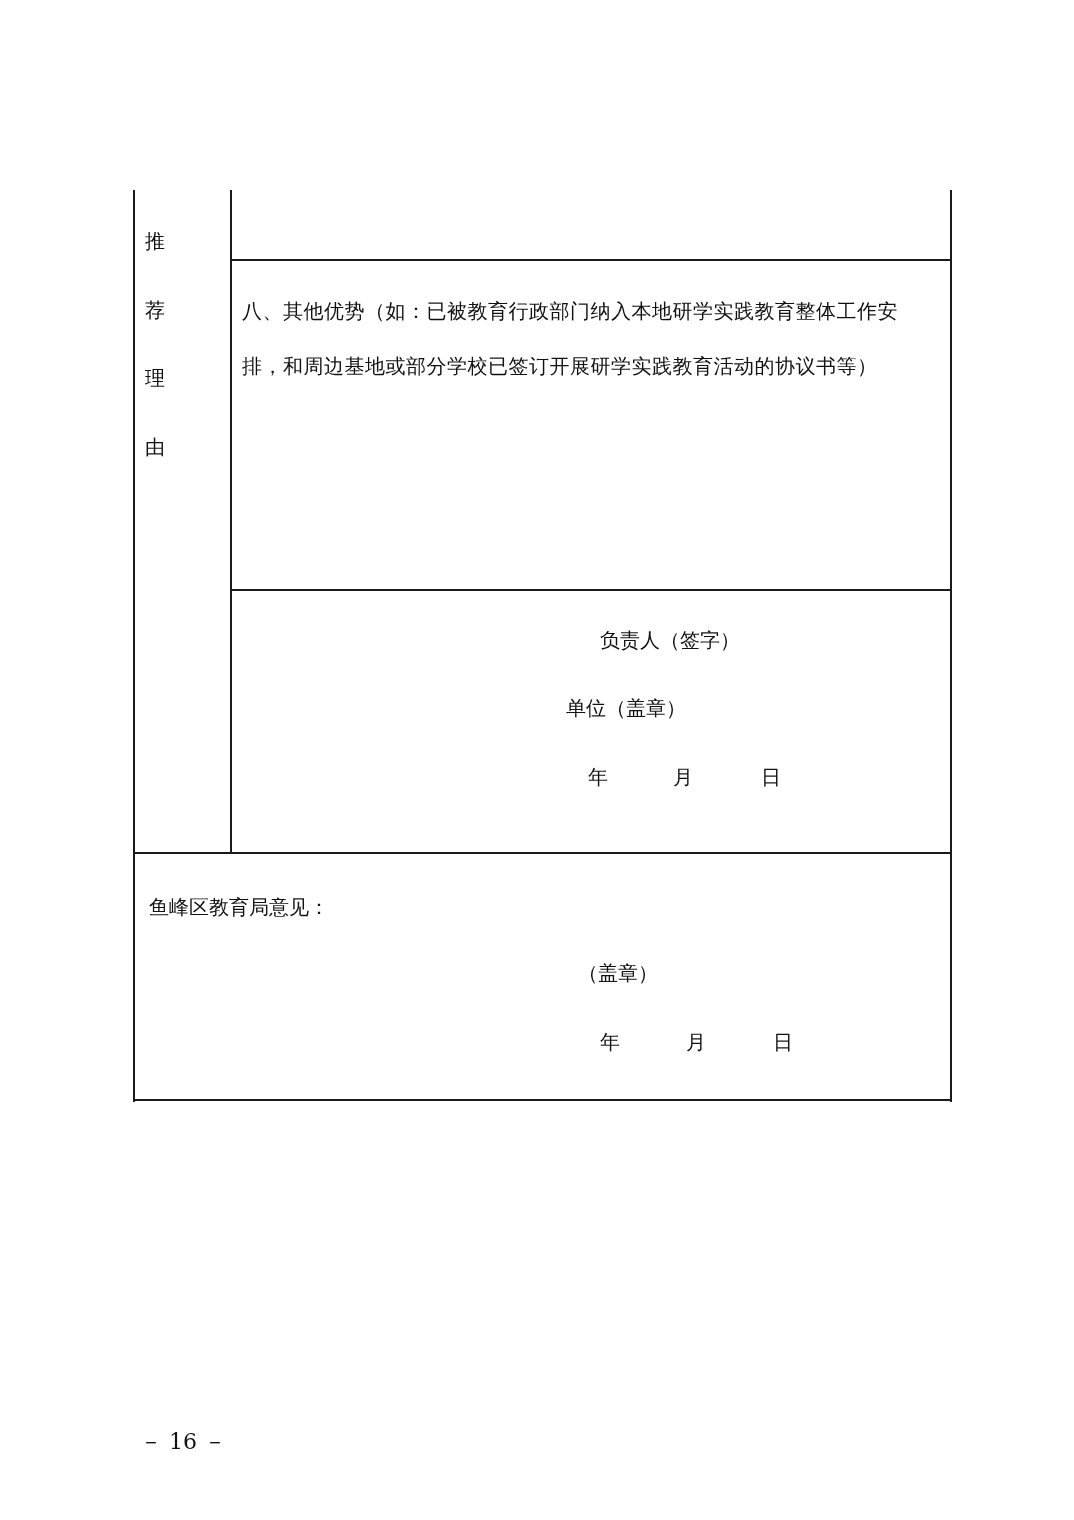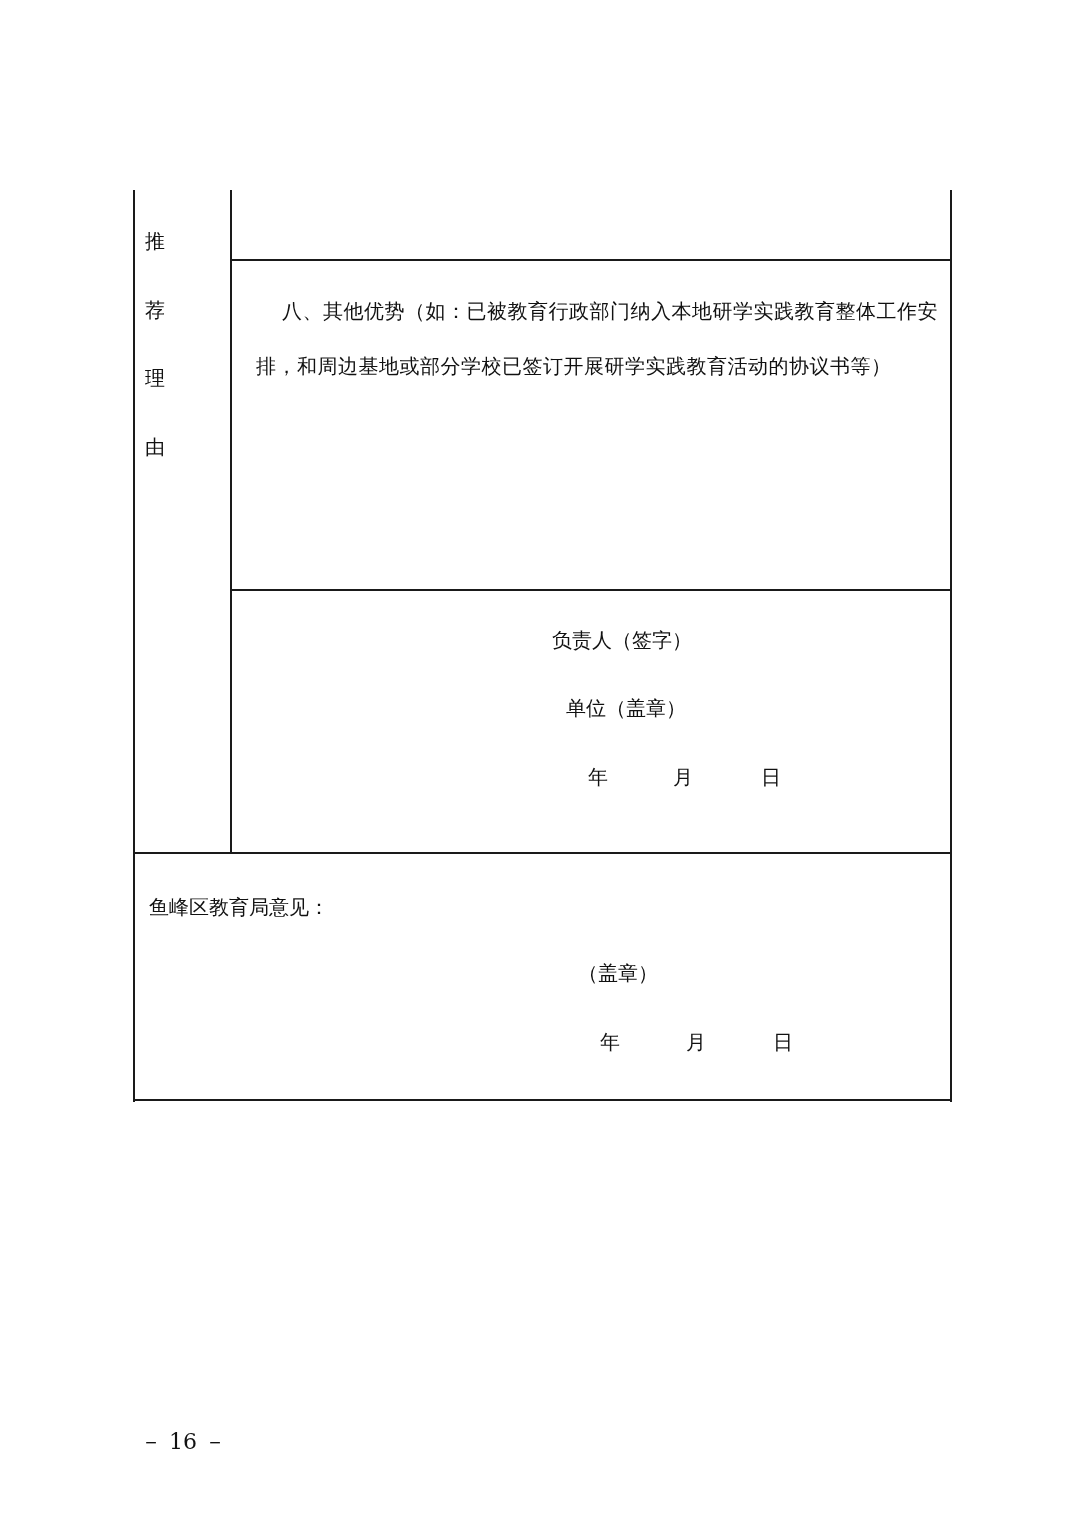--- a/index.html
+++ b/index.html
@@ -23,24 +23,24 @@
   <div class="line" style="left:230px; top:589px; width:722px; height:2px;"></div>
   <div class="line" style="left:133px; top:852px; width:819px; height:2px;"></div>
   <div class="line" style="left:133px; top:1099px; width:819px; height:2px;"></div>
 </div>
 
 <span class="txt" style="left:145px; top:229px;">推</span>
 <span class="txt" style="left:145px; top:298px;">荐</span>
 <span class="txt" style="left:145px; top:366px;">理</span>
 <span class="txt" style="left:145px; top:435px;">由</span>
 
-<span class="txt" style="left:242px; top:299px; letter-spacing:0.5px;margin-left:40px;">八、其他优势（如：已被教育行政部门纳入本地研学实践教育整体工作安</span>
-<span class="txt" style="left:256px; top:354px; letter-spacing:0.5px;">排，和周边基地或部分学校已签订开展研学实践教育活动的协议书等）</span>
+<span class="txt" style="left:242px; top:299px; letter-spacing:0.5px;">八、其他优势（如：已被教育行政部门纳入本地研学实践教育整体工作安</span>
+<span class="txt" style="left:242px; top:354px; letter-spacing:0.5px;">排，和周边基地或部分学校已签订开展研学实践教育活动的协议书等）</span>
 
-<span class="txt" style="left:552px; top:628px;">负责人（签字）</span>
+<span class="txt" style="left:600px; top:628px;">负责人（签字）</span>
 <span class="txt" style="left:566px; top:696px;">单位（盖章）</span>
 <span class="txt" style="left:588px; top:765px;">年</span>
 <span class="txt" style="left:673px; top:765px;">月</span>
 <span class="txt" style="left:761px; top:765px;">日</span>
 
 <span class="txt" style="left:149px; top:895px;">鱼峰区教育局意见：</span>
 <span class="txt" style="left:578px; top:961px;font-family:Liberation Serif, serif;">（盖章）</span>
 <span class="txt" style="left:600px; top:1030px;">年</span>
 <span class="txt" style="left:686px; top:1030px;">月</span>
 <span class="txt" style="left:773px; top:1030px;">日</span>

